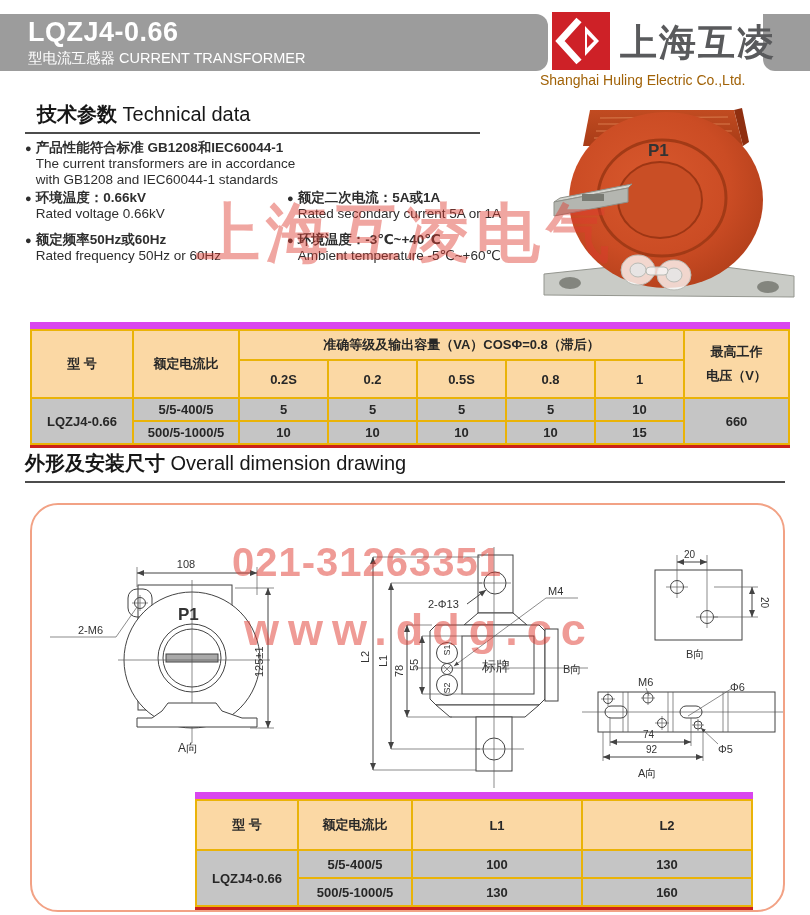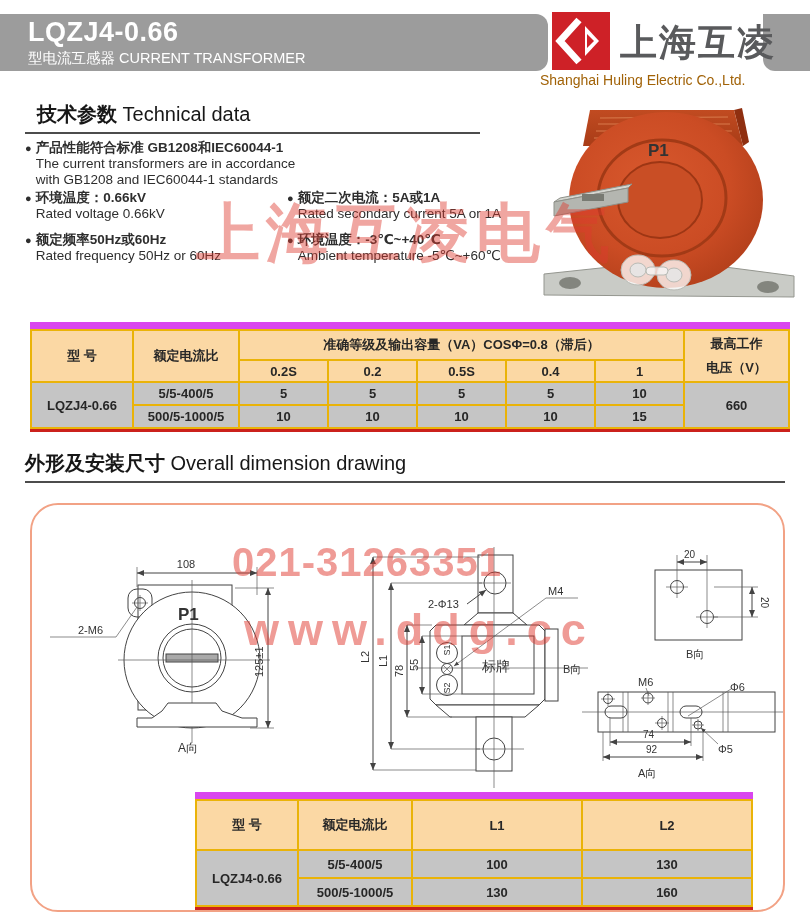--- a/index.html
+++ b/index.html
@@ -180,25 +180,25 @@
         <tr style="height:28px">
       <td class="hd" rowspan="2">型  号</td>
       <td class="hd" rowspan="2">额定电流比</td>
       <td class="hd" colspan="5">准确等级及输出容量（VA）COSΦ=0.8（滞后）</td>
       <td class="hd" rowspan="2">
         <div>最高工作</div>
         <div style="height:6px"></div>
         <div>电压（V）</div>
       </td>
     </tr>
-    <tr style="height:20px">
+    <tr style="height:36px">
       <td class="hd">0.2S</td>
       <td class="hd">0.2</td>
       <td class="hd">0.5S</td>
-      <td class="hd">0.4</td>
+      <td class="hd">0.8</td>
       <td class="hd">1</td>
     </tr>
     <tr style="height:21px">
       <td class="bd" rowspan="2">LQZJ4-0.66</td>
       <td class="bd">5/5-400/5</td>
       <td class="bd">5</td>
       <td class="bd">5</td>
       <td class="bd">5</td>
       <td class="bd">5</td>
       <td class="bd">10</td>

